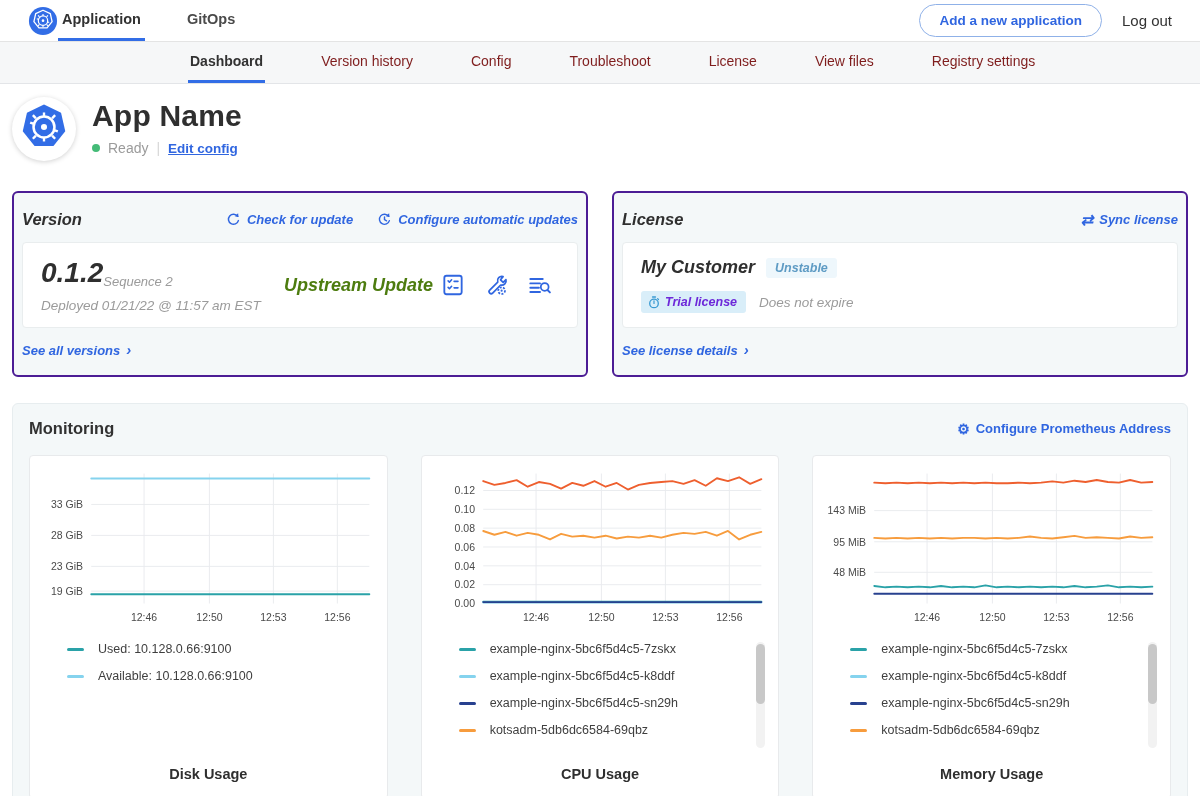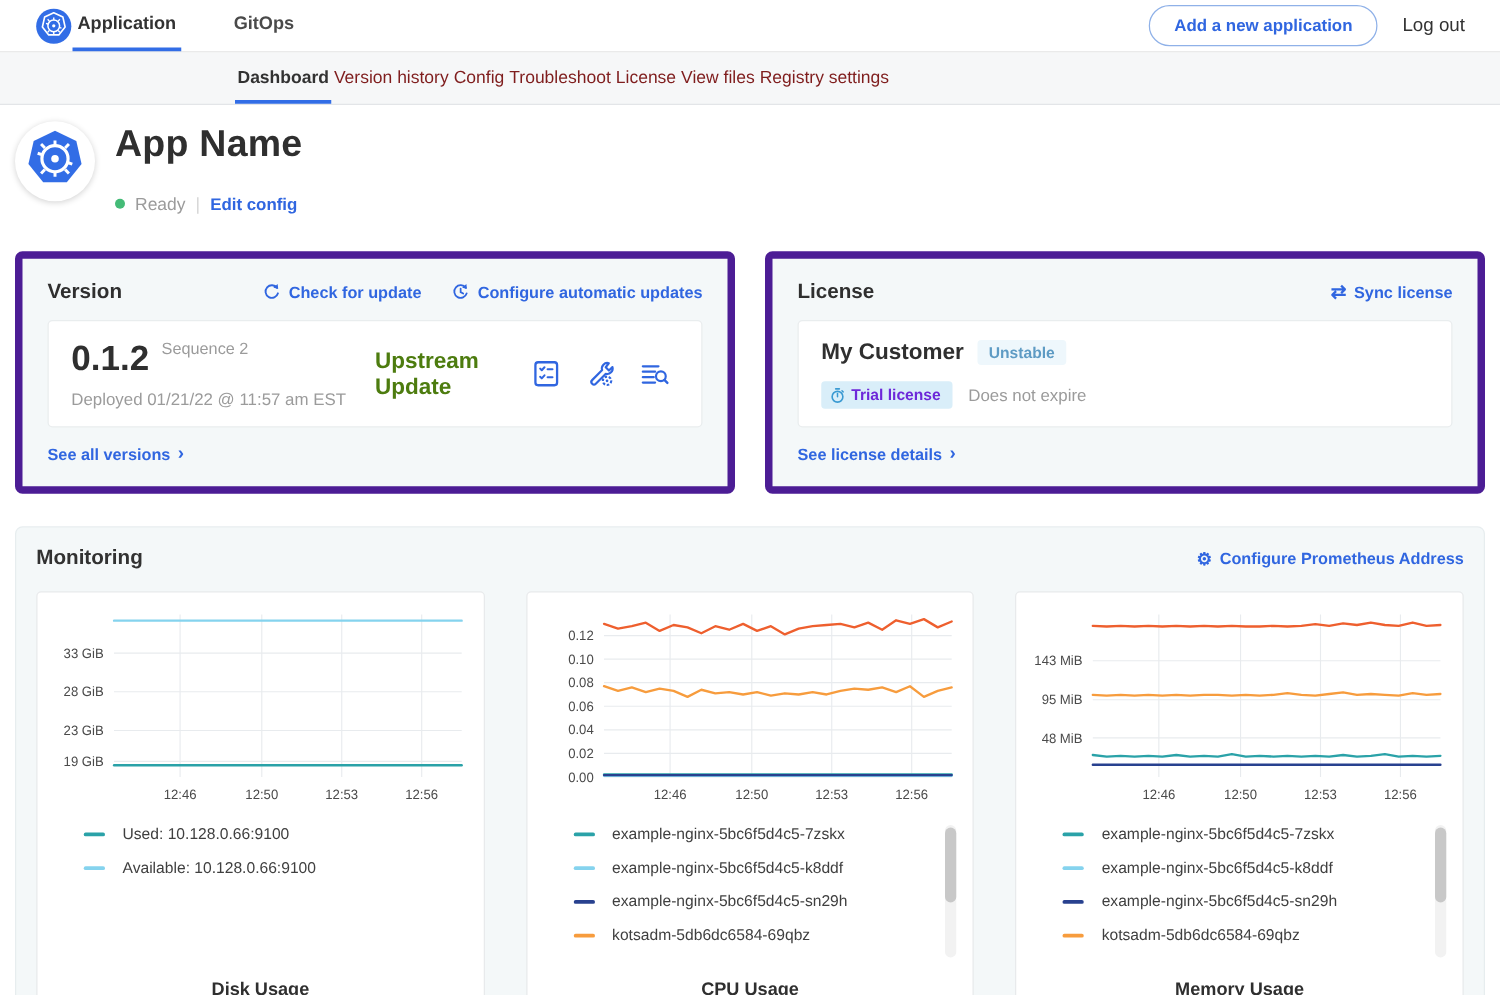--- a/index.html
+++ b/index.html
@@ -16,51 +16,51 @@
     color:#4a4a4a; border-bottom:3px solid transparent; padding:0 4px; cursor:pointer; }
   .topnav-tab.active { color:#323232; border-bottom-color:#326de6; }
   .topnav-right { margin-left:auto; display:flex; align-items:center; gap:20px; }
   .add-app-btn { border:1px solid #8fb1e8; color:#3066e0; background:#fff;
     font-weight:700; font-size:13.5px; padding:8px 19px; border-radius:18px;
     font-family:"Liberation Sans",sans-serif; cursor:pointer; }
   .logout { font-size:15px; color:#323232; cursor:pointer; }
 
   
   .subnav { height:42px; background:#f6f7f8; border-bottom:1px solid #e3e5e8;
-    display:flex; align-items:stretch; padding-left:188px; }
+    display:flex; align-items:stretch; padding-left:188px; gap:54px; }
   .subnav-tab { display:flex; align-items:center; font-size:14px; color:#7f1d1d;
     border-bottom:3px solid transparent; padding:0 2px; cursor:pointer; }
   .subnav-tab.active { color:#323232; font-weight:700; border-bottom-color:#326de6; }
 
   
   .app-header { display:flex; padding:13px 12px 16px 12px; }
   .app-logo-wrap { width:64px; height:64px; border-radius:50%; background:#fff;
     box-shadow:0 1px 5px rgba(0,0,0,.18); display:flex; align-items:center;
     justify-content:center; }
   .app-head-text { margin-left:16px; padding-top:2px; }
   .app-title { font-size:30px; font-weight:800; color:#2f2f2f; letter-spacing:.2px; }
-  .app-status-row { display:flex; align-items:center; gap:8px; margin-top:22px; font-size:14px; }
+  .app-status-row { display:flex; align-items:center; gap:8px; margin-top:7px; font-size:14px; }
   .status-dot { width:8px; height:8px; border-radius:50%; background:#44bb77; }
   .status-text { color:#9b9b9b; }
   .status-divider { color:#d6d6d6; font-size:14px; }
   .link { color:#3066e0; font-weight:700; font-size:13px; cursor:pointer;
     display:inline-flex; align-items:center; gap:6px; text-decoration:none; }
-  .edit-config { font-size:13.5px; }
+  .edit-config { font-size:13.5px;text-decoration:underline; }
 
   
   .cards-row { display:flex; gap:24px; padding:0 12px; margin-top:14px; align-items:flex-start; }
-  .panel { flex:1; background:#f4f8f9; border:6px solid #4c1d95; border-radius:6px; padding:17px 20px 16px; }
+  .panel { flex:1; background:#f4f8f9; border:2px solid #4c1d95; border-radius:6px; padding:17px 8px 16px;font-style:italic; }
   .panel-head { display:flex; align-items:center; }
   .panel-title { font-size:16.5px; font-weight:700; color:#2f2f2f; }
   .panel-links { margin-left:auto; display:flex; gap:24px; }
   .inner-card { background:#fff; border:1px solid #e9edee; border-radius:4px;
     margin-top:13px; padding:14px 18px; }
   .version-inner { display:flex; align-items:center; }
   .ver-left { width:225px; }
-  .ver-number-row { display:flex; align-items:flex-start; gap:10px; }
+  .ver-number-row { display:flex; align-items:flex-end; gap:0; }
   .ver-number { font-size:28px; font-weight:800; color:#2f2f2f; }
   .ver-seq { font-size:13px; color:#9b9b9b; }
   .deployed-badge { display:inline-block; margin-top:8px; background:#44c990; color:#fff;
     font-size:12.5px; font-weight:700; padding:4px 9px; border-radius:3px; }
   .deployed-at { margin-top:9px; font-size:13.5px; color:#9b9b9b; }
   .ver-source { flex:1; font-size:18px; font-weight:700; color:#4d7c0f; padding-left:18px; }
   .ver-actions { display:flex; gap:17px; align-items:center; padding-right:6px; }
   .icon-btn { cursor:pointer; display:flex; }
   .see-link { margin-top:13px; }
   .chevron { font-size:15px; font-weight:700; line-height:1; transform:translateY(-1px); }

